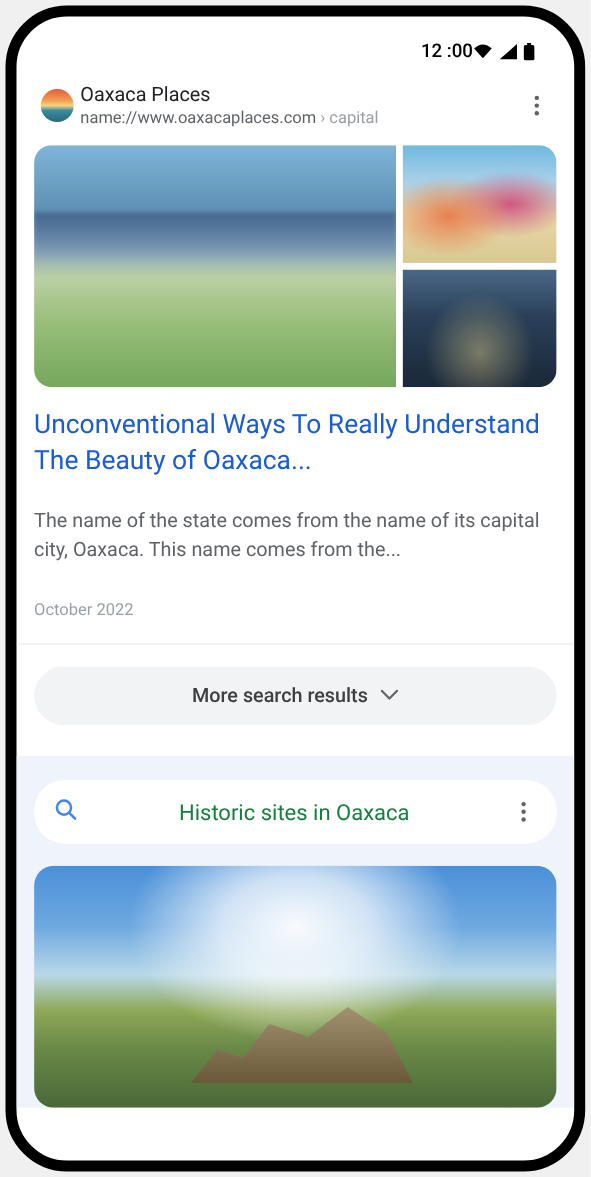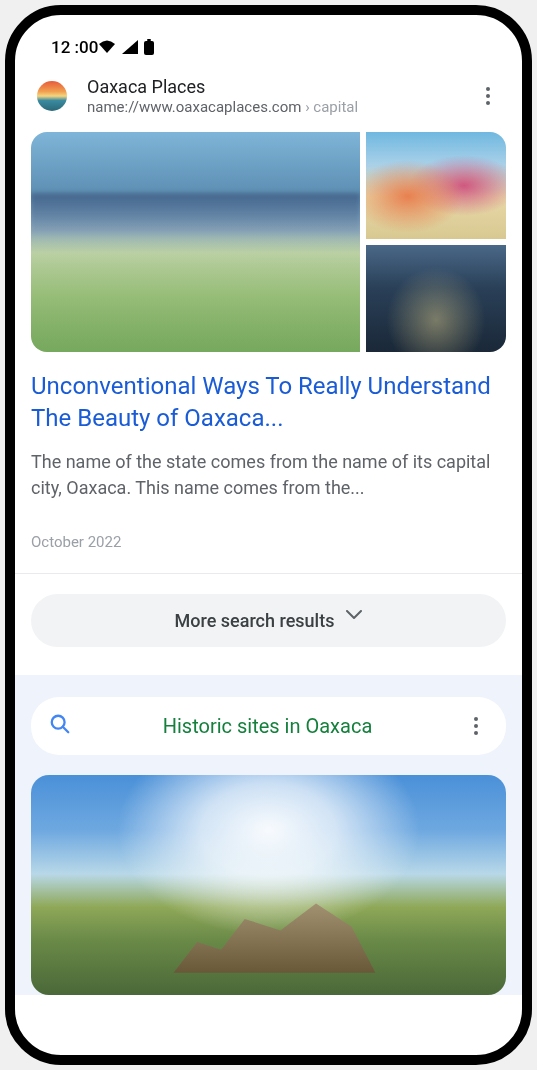--- a/index.html
+++ b/index.html
@@ -14,39 +14,39 @@
       width: 527px;
       height: 1060px;
       background: #fff;
       border: 10px solid #000;
       border-radius: 56px;
       overflow: hidden;
       position: relative;
     }
     .status-bar {
       display: flex;
-      justify-content: flex-start;
+      justify-content: flex-end;
       align-items: center;
       padding: 22px 36px 10px;
       font-size: 17px;
       font-weight: 500;
       color: #000;
     }
     .status-icons {
       display: flex;
       align-items: center;
       gap: 6px;
     }
     .content {
       padding: 0 16px;
     }
     .site-header {
       display: flex;
       align-items: center;
-      gap: 20px;
+      gap: 6px;
       padding: 8px 6px 14px;
     }
     .favicon {
       width: 30px;
       height: 30px;
       border-radius: 50%;
       background: linear-gradient(180deg, #e85a3a 0%, #f0a050 35%, #f5d580 50%, #3a8aa0 65%, #2a6878 100%);
       flex-shrink: 0;
     }
     .site-info { flex: 1; }
@@ -110,21 +110,21 @@
       border-radius: 0 0 16px 0;
       background:
         radial-gradient(ellipse at 50% 70%, rgba(255,230,150,0.4) 0%, rgba(255,230,150,0) 50%),
         linear-gradient(180deg, #4a6888 0%, #2a4058 40%, #1a2838 100%);
     }
     .result-title {
       font-size: 24px;
       font-weight: 400;
       color: #1a5cd6;
       line-height: 1.35;
-      margin-bottom: 14px;
+      margin-bottom: 26px;
     }
     .result-snippet {
       font-size: 18px;
       color: #5f6368;
       line-height: 1.45;
       margin-bottom: 32px;
     }
     .result-date {
       font-size: 15px;
       color: #9aa0a6;
@@ -134,21 +134,21 @@
       height: 1px;
       background: #e8eaed;
       margin: 0 -16px;
     }
     .more-results {
       margin: 20px 0 28px;
       padding: 16px;
       background: #f1f3f4;
       border-radius: 28px;
       display: flex;
-      align-items: flex-start;
+      align-items: center;
       justify-content: center;
       gap: 12px;
       font-size: 18px;
       font-weight: 500;
       color: #3c4043;
     }
     .section {
       background: #eef3fc;
       margin: 0 -16px;
       padding: 22px 16px 0;

